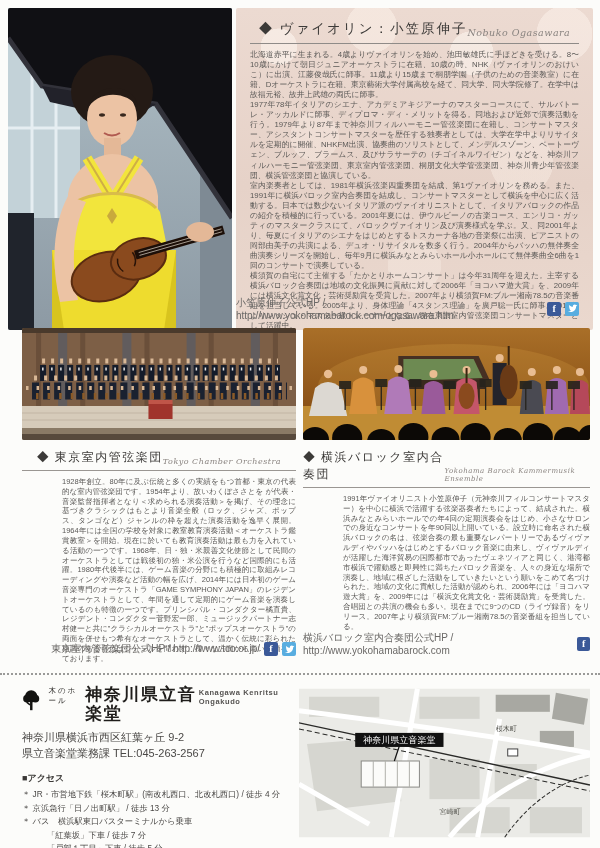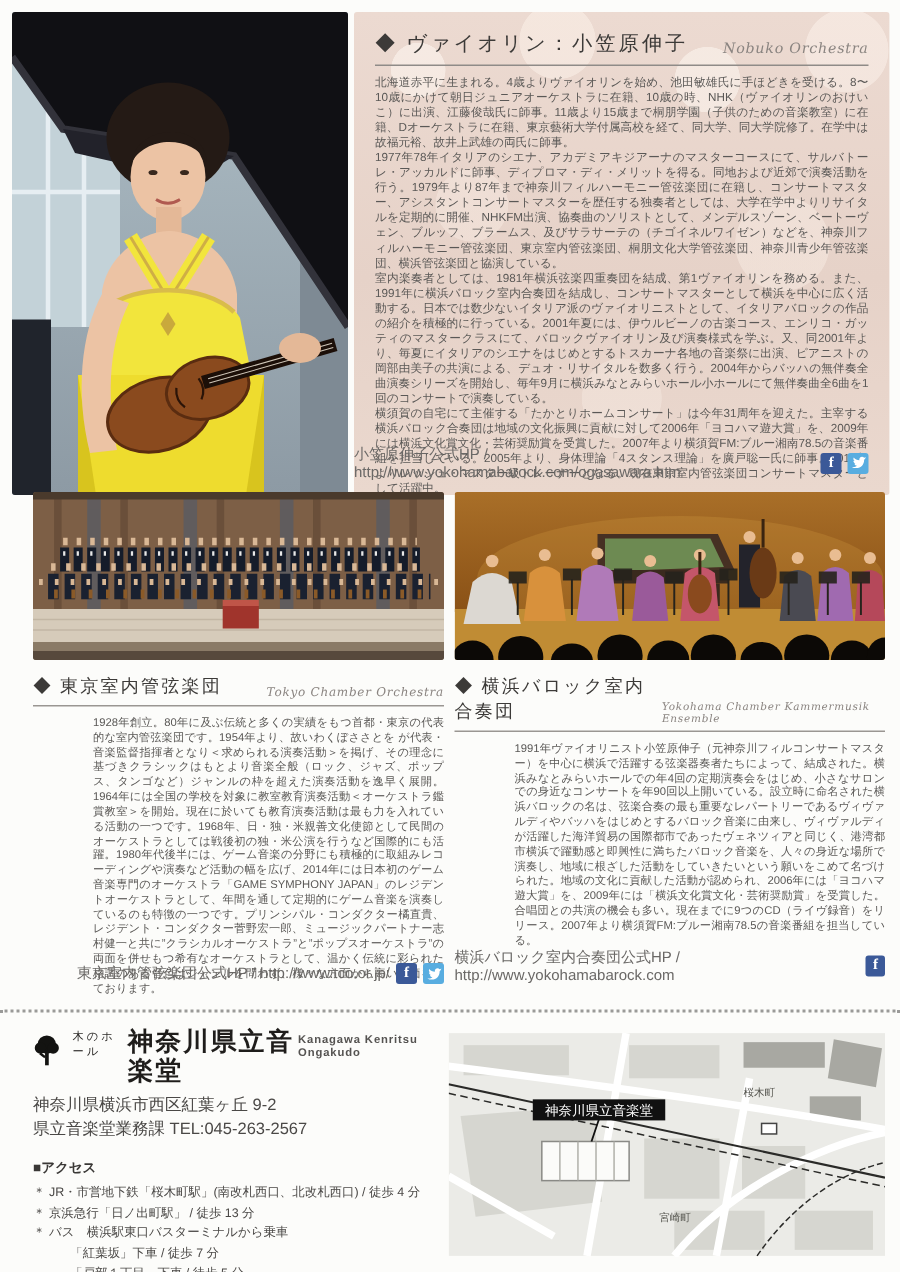--- a/index.html
+++ b/index.html
@@ -13,21 +13,21 @@
              background-color:#e9d6cc;
              background-image:
                radial-gradient(circle 30px at 12% 12%, rgba(255,248,242,.55) 0 60%, rgba(255,248,242,0) 61%),
                radial-gradient(circle 42px at 38% 6%,  rgba(255,246,238,.45) 0 60%, rgba(255,246,238,0) 61%),
                radial-gradient(circle 36px at 66% 14%, rgba(255,250,244,.5) 0 60%, rgba(255,250,244,0) 61%),
                radial-gradient(circle 46px at 92% 8%,  rgba(255,246,240,.45) 0 60%, rgba(255,246,240,0) 61%),
                radial-gradient(circle 40px at 22% 40%, rgba(250,238,230,.4) 0 60%, rgba(250,238,230,0) 61%),
                radial-gradient(circle 52px at 80% 48%, rgba(252,242,234,.4) 0 60%, rgba(252,242,234,0) 61%),
                radial-gradient(circle 44px at 50% 80%, rgba(250,240,232,.35) 0 60%, rgba(250,240,232,0) 61%),
                linear-gradient(180deg,#ecdad1 0%,#e6d2c8 55%,#ead8ce 100%);}
-  .sec-head{display:flex;justify-content:space-between;align-items:flex-end;
+  .sec-head{display:flex;justify-content:center;align-items:flex-end;
             border-bottom:1px solid #8f8b88;padding-bottom:5px;margin-bottom:6px;}
   .sec-title{font-family:"Liberation Serif", serif;font-size:13.5px;letter-spacing:2px;color:#3c3a38;font-weight:500;}
   .sec-script{font-family:"DejaVu Serif", serif;font-style:italic;font-size:9.5px;color:#8a8480;letter-spacing:.5px;}
   .bio-text p{margin:0;font-size:7.8px;line-height:1.29;color:#5a5856;text-align:justify;}
   .link-row{position:absolute;right:14px;bottom:9px;display:flex;align-items:center;gap:4px;}
   .link-text{font-size:10px;color:#6a6866;}
   .icon-fb{width:14px;height:14px;border-radius:2px;background:#3b5998;color:#fff;
            display:flex;align-items:center;justify-content:center;
            font-family:"Liberation Serif", serif;font-weight:bold;font-size:10px;line-height:1;}
   .icon-tw{width:14px;height:14px;border-radius:2px;background:#58ade0;display:flex;align-items:center;justify-content:center;}
@@ -110,21 +110,21 @@
         <line x1="134" y1="248" x2="220" y2="248" stroke="#cfc6b8" stroke-width="0.7"></line>
         <line x1="134" y1="251" x2="220" y2="251" stroke="#cfc6b8" stroke-width="0.7"></line>
       </g>
       <ellipse cx="192" cy="224" rx="14" ry="10" fill="#e4b897"></ellipse>
     </svg>
   </div>
 
   <div class="bio-panel">
     <div class="sec-head">
       <span class="sec-title">◆ ヴァイオリン：小笠原伸子</span>
-      <span class="sec-script">Nobuko Orchestra</span>
+      <span class="sec-script">Nobuko Ogasawara</span>
     </div>
     <div class="bio-text">
       <p>北海道赤平に生まれる。4歳よりヴァイオリンを始め、池田敏雄氏に手ほどきを受ける。8〜10歳にかけて朝日ジュニアオーケストラに在籍、10歳の時、NHK（ヴァイオリンのおけいこ）に出演、江藤俊哉氏に師事。11歳より15歳まで桐朋学園（子供のための音楽教室）に在籍、Dオーケストラに在籍、東京藝術大学付属高校を経て、同大学、同大学院修了。在学中は故福元裕、故井上武雄の両氏に師事。</p>
       <p>1977年78年イタリアのシエナ、アカデミアキジアーナのマスターコースにて、サルバトーレ・アッカルドに師事、ディプロマ・ディ・メリットを得る。同地および近郊で演奏活動を行う。1979年より87年まで神奈川フィルハーモニー管弦楽団に在籍し、コンサートマスター、アシスタントコンサートマスターを歴任する独奏者としては、大学在学中よりリサイタルを定期的に開催、NHKFM出演、協奏曲のソリストとして、メンデルスゾーン、ベートーヴェン、ブルッフ、ブラームス、及びサラサーテの（チゴイネルワイゼン）などを、神奈川フィルハーモニー管弦楽団、東京室内管弦楽団、桐朋文化大学管弦楽団、神奈川青少年管弦楽団、横浜管弦楽団と協演している。</p>
       <p>室内楽奏者としては、1981年横浜弦楽四重奏団を結成、第1ヴァイオリンを務める。また、1991年に横浜バロック室内合奏団を結成し、コンサートマスターとして横浜を中心に広く活動する。日本では数少ないイタリア派のヴァイオリニストとして、イタリアバロックの作品の紹介を積極的に行っている。2001年夏には、伊ウルビーノの古楽コース、エンリコ・ガッティのマスタークラスにて、バロックヴァイオリン及び演奏様式を学ぶ。又、同2001年より、毎夏にイタリアのシエナをはじめとするトスカーナ各地の音楽祭に出演、ピアニストの岡部由美子の共演による、デュオ・リサイタルを数多く行う。2004年からバッハの無伴奏全曲演奏シリーズを開始し、毎年9月に横浜みなとみらいホール小ホールにて無伴奏曲全6曲を1回のコンサートで演奏している。</p>
       <p>横須賀の自宅にて主催する「たかとりホームコンサート」は今年31周年を迎えた。主宰する横浜バロック合奏団は地域の文化振興に貢献に対して2006年「ヨコハマ遊大賞」を、2009年には横浜文化賞文化・芸術奨励賞を受賞した。2007年より横須賀FM:ブルー湘南78.5の音楽番組を担当している。2005年より、身体理論「4スタンス理論」を廣戸聡一氏に師事。2013年よりレッシュ・マスター級トレーナーとなる。現在東京室内管弦楽団コンサートマスターとして活躍中。</p>
     </div>
     <div class="link-row">
       <span class="link-text">小笠原伸子公式HP / http://www.yokohamabarock.com/ogasawara.htm</span>
       <span class="icon-fb">f</span>
@@ -256,21 +256,21 @@
             <ellipse cx="172" cy="109" rx="15" ry="14"></ellipse>
           <ellipse cx="204" cy="112" rx="14" ry="12"></ellipse>
             <ellipse cx="234" cy="109" rx="15" ry="14"></ellipse>
             <ellipse cx="264" cy="112" rx="14" ry="13"></ellipse>
           <ellipse cx="286" cy="110" rx="12" ry="13"></ellipse>
         </g>
       </svg>
     </div>
     <div class="sec-head">
       <span class="sec-title">◆ 横浜バロック室内合奏団</span>
-      <span class="sec-script" style="font-size:7px">Yokohama Chamber Kammermusik Ensemble</span>
+      <span class="sec-script" style="font-size:7px">Yokohama Barock Kammermusik Ensemble</span>
     </div>
     <div class="col-body">1991年ヴァイオリニスト小笠原伸子（元神奈川フィルコンサートマスター）を中心に横浜で活躍する弦楽器奏者たちによって、結成された。横浜みなとみらいホールでの年4回の定期演奏会をはじめ、小さなサロンでの身近なコンサートを年90回以上開いている。設立時に命名された横浜バロックの名は、弦楽合奏の最も重要なレパートリーであるヴィヴァルディやバッハをはじめとするバロック音楽に由来し、ヴィヴァルディが活躍した海洋貿易の国際都市であったヴェネツィアと同じく、港湾都市横浜で躍動感と即興性に満ちたバロック音楽を、人々の身近な場所で演奏し、地域に根ざした活動をしていきたいという願いをこめて名づけられた。地域の文化に貢献した活動が認められ、2006年には「ヨコハマ遊大賞」を、2009年には「横浜文化賞文化・芸術奨励賞」を受賞した。合唱団との共演の機会も多い。現在までに9つのCD（ライヴ録音）をリリース。2007年より横須賀FM:ブルー湘南78.5の音楽番組を担当している。</div>
     <div class="link-row">
       <span class="link-text">横浜バロック室内合奏団公式HP / http://www.yokohamabarock.com</span>
       <span class="icon-fb">f</span>
     </div>
   </div>
 
   <div class="dotted-sep"></div>
 

